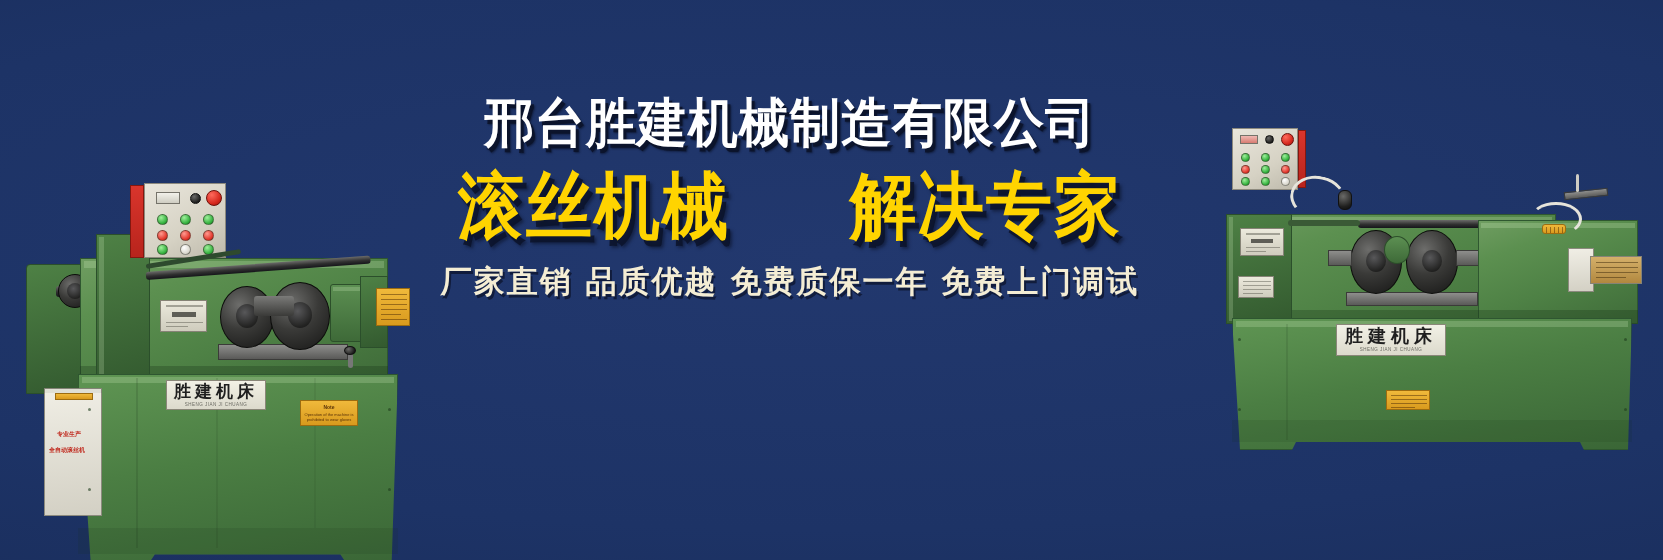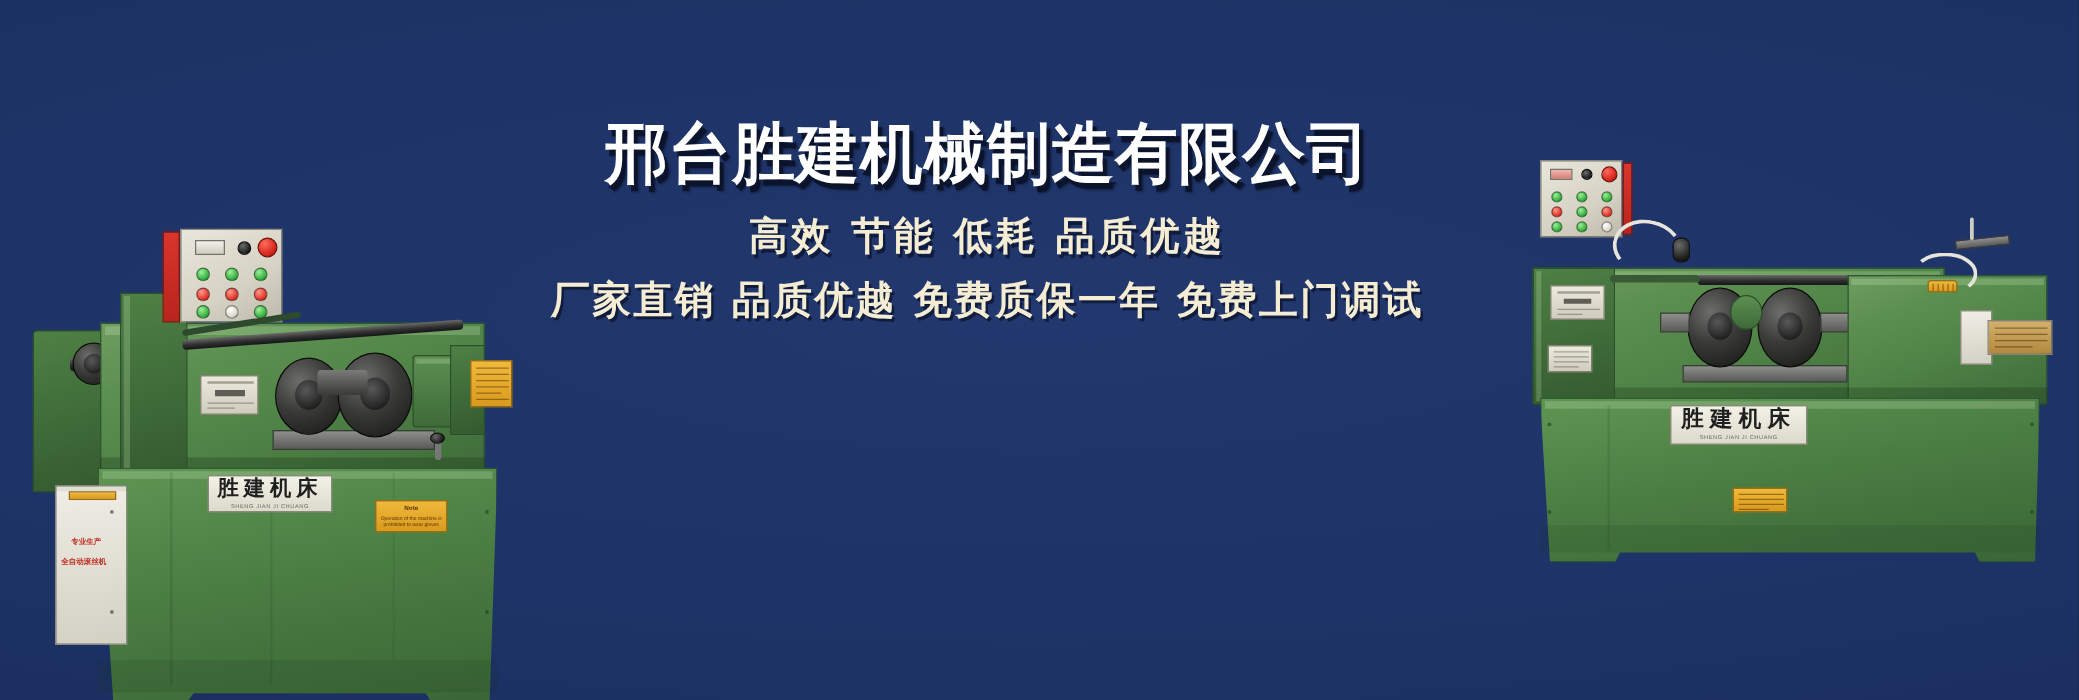--- a/index.html
+++ b/index.html
@@ -433,19 +433,22 @@
     <div class="bolt" style="left:60px; top:210px;"></div>
     <div class="bolt" style="left:60px; top:280px;"></div>
     <div class="bolt" style="left:446px; top:210px;"></div>
     <div class="bolt" style="left:446px; top:280px;"></div>
   </div>
 
   <div class="text-col">
 
     <div class="company-name">邢台胜建机械制造有限公司</div>
 
-
-    <div class="tagline-1">高效  节能  低耗  品质优越</div>
+    <div class="headline">
+      <span>滚丝机械</span>
+      <span>解决专家</span>
+    </div>
+
 
     <div class="tagline-2">厂家直销  品质优越  免费质保一年  免费上门调试</div>
   </div>
 
 </div>
 
 </body></html>

